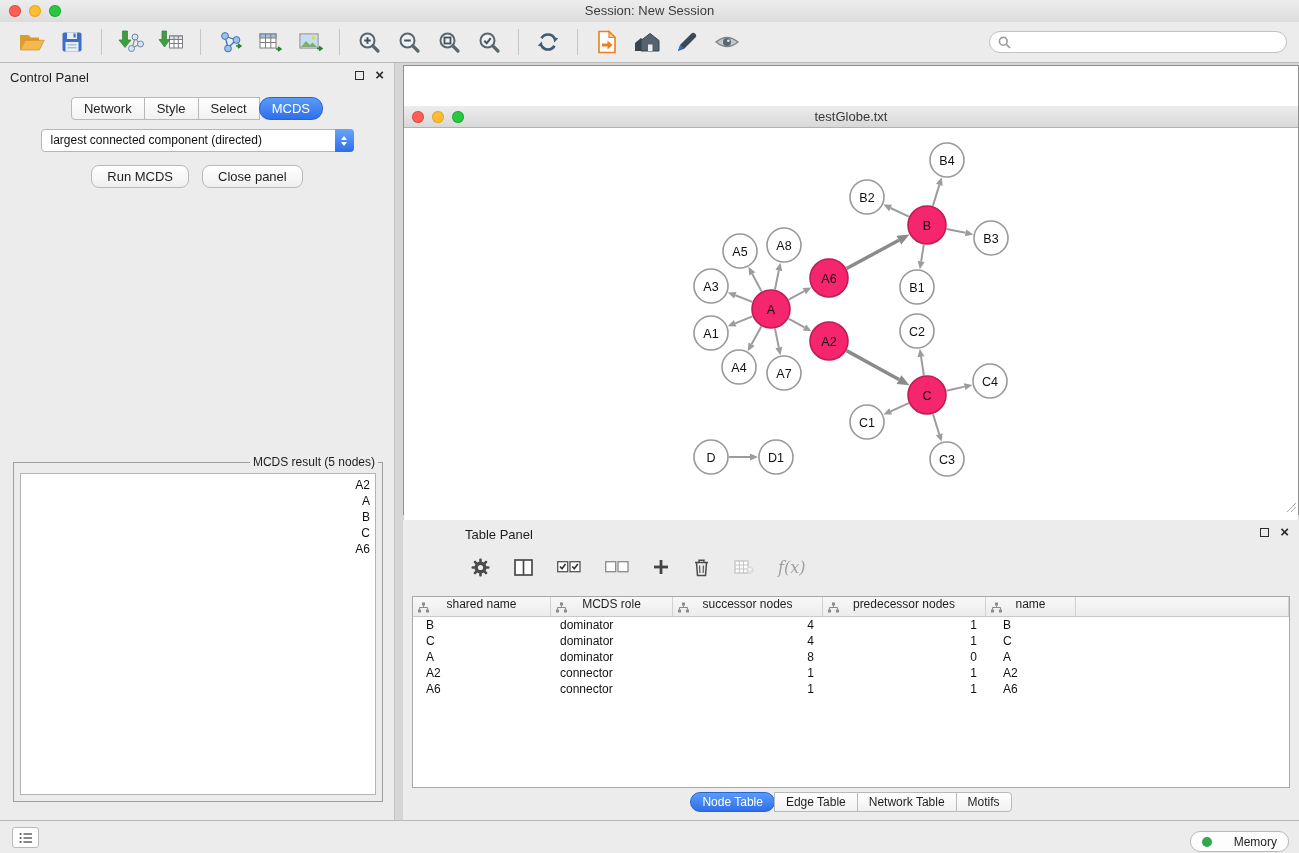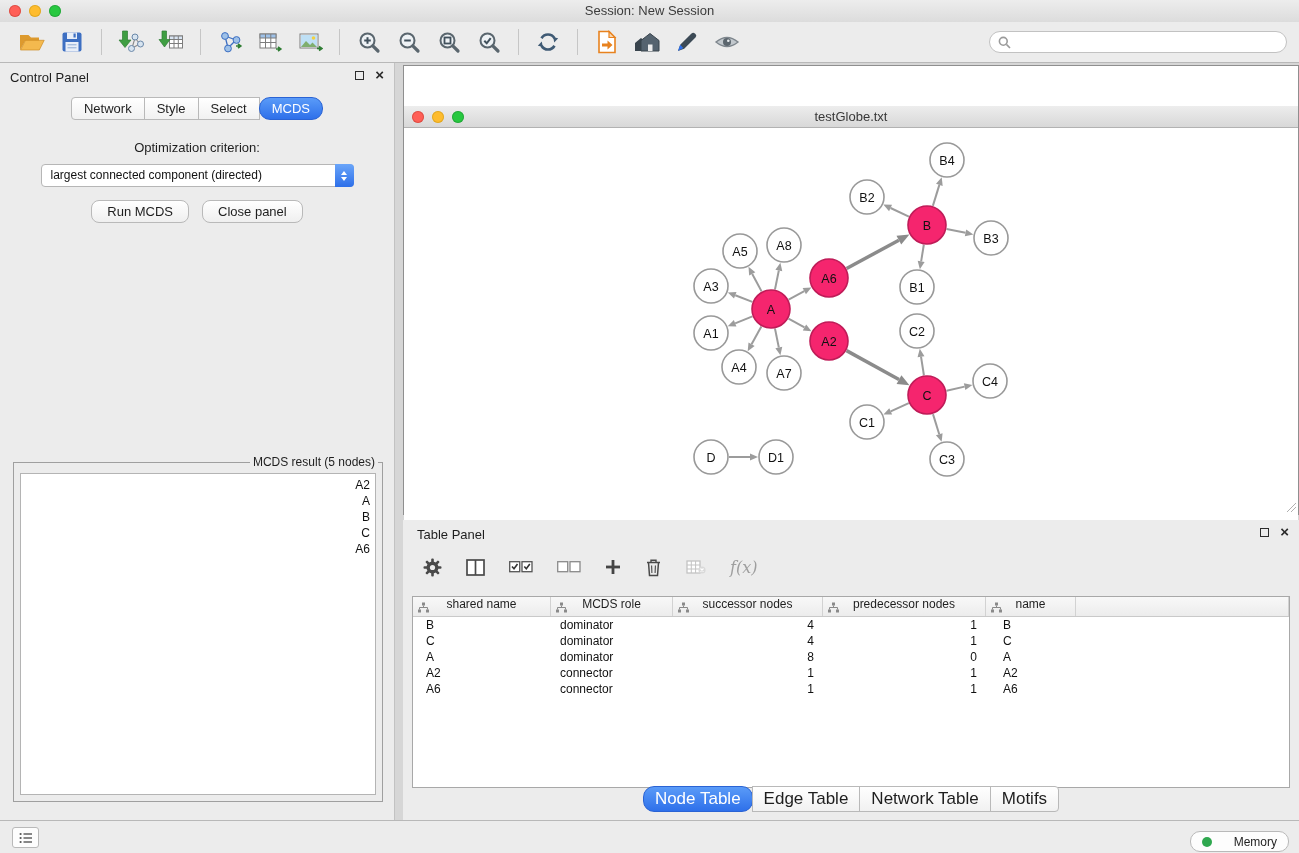--- a/index.html
+++ b/index.html
@@ -74,38 +74,38 @@
     border:1px solid #8f8f8f; background:#fff; }
   .nw-titlebar { position:relative; height:22px; background:linear-gradient(#ededed,#d8d8d8);
     border-bottom:1px solid #b2b2b2;margin-top:40px; }
   .nw-title { text-align:center; line-height:22px; font-size:13px; color:#383838; }
   .nw-canvas { position:relative; width:894px; height:425px; background:#fff; overflow:hidden;text-align:center; }
   .nw-canvas svg.graph { position:absolute; left:0; top:0; }
   svg.graph text { font-family:"Liberation Sans", sans-serif; }
   .resize-grip { position:absolute; right:1px; bottom:1px; }
 
   
-  .table-panel { position:absolute; left:403px; top:457px; width:896px; height:300px; background:#ececec; }
+  .table-panel { position:absolute; left:403px; top:457px; width:896px; height:300px; background:#ececec;padding-left:48px; }
   .tp-toolbar { display:flex; align-items:center; height:46px; margin-top:2px;
     padding-left:20px; gap:24px; }
   .fx { font-family:"DejaVu Serif", serif; font-style:italic; font-size:16px; color:#9e9e9e; }
   .tp-table-wrap { position:absolute; left:9px; right:9px; top:76px; height:192px;
     background:#fff; border:1px solid #a8a8a8; overflow:hidden; }
   .tp-thead { display:flex; height:20px; background:linear-gradient(#f8f8f8,#ececec);
     border-bottom:1px solid #c9c9c9; }
   .th { position:relative; display:flex; align-items:flex-start; justify-content:center;
     font-size:12px; color:#1e1e1e; border-right:1px solid #d2d2d2; }
   .th .hier { position:absolute; left:5px; top:5px; }
   .th-fill { flex:1; }
   .tp-row { display:flex; height:16px; }
   .td { font-size:12px; line-height:16px; padding:0 9px; white-space:nowrap; color:#111; }
   .td:nth-child(1) { padding-left:13px; }
   .td:nth-child(5) { padding-left:17px; }
   .tp-tabs { position:absolute; bottom:8px; left:0; right:0; display:flex; justify-content:center; }
-  .tp-tabs .seg-tab { font-size:17px; padding:2px 11px; }
+  .tp-tabs .seg-tab { font-size:12px; padding:2px 11px; }
 
   
   .statusbar { position:absolute; bottom:0; left:0; right:0; height:33px; background:#ececec;
     border-top:1px solid #b8b8b8; }
   .sb-left-btn { position:absolute; left:12px; top:6px; width:27px; height:21px;
     border:1px solid #b9b9b9; border-radius:3px; background:#fdfdfd;
     display:flex; align-items:center; justify-content:center; }
   .memory-btn { position:absolute; right:10px; top:10px; height:21px; border:1px solid #b9b9b9;
     border-radius:10px; background:#fdfdfd; display:flex; align-items:center; gap:22px;
     padding:0 11px; font-size:12px; color:#1e1e1e; }
@@ -286,21 +286,20 @@
         </span>
       </div>
       <div class="cp-tabs-row">
         <div class="seg">
             <div class="seg-tab">Network</div>
             <div class="seg-tab">Style</div>
             <div class="seg-tab">Select</div>
             <div class="seg-tab active">MCDS</div>
           </div>
       </div>
-      <div class="cp-opt-label">Optimization criterion:</div>
       <div class="cp-select">
         <span>largest connected component (directed)</span>
         <span class="stepper">
           <span class="chev up"></span>
             <span class="chev down"></span>
         </span>
       </div>
       <div class="cp-buttons">
         <button class="mac-btn">Run MCDS</button>
         <button class="mac-btn">Close panel</button>

